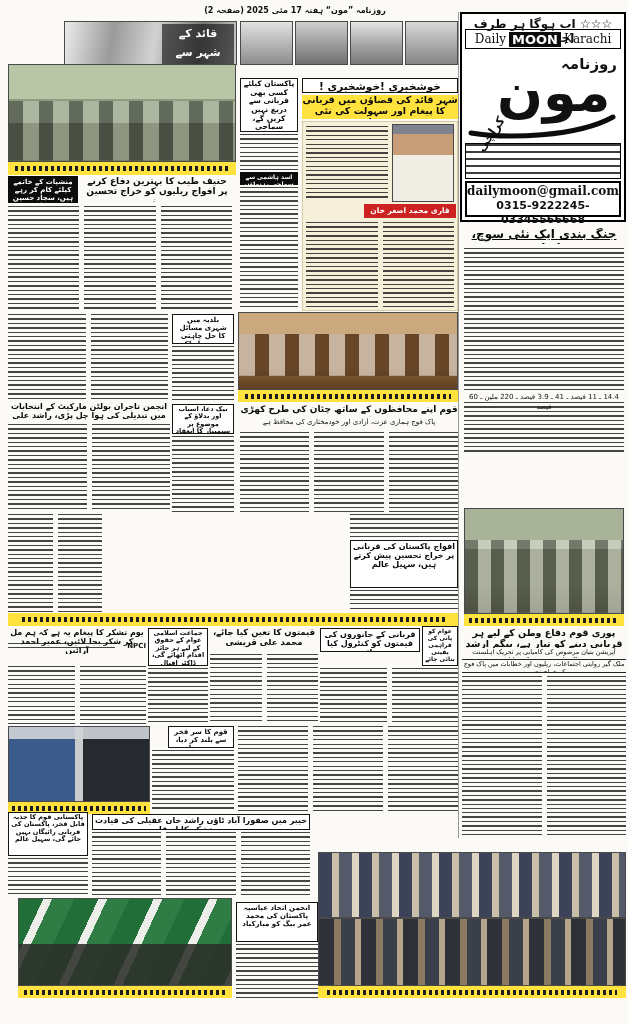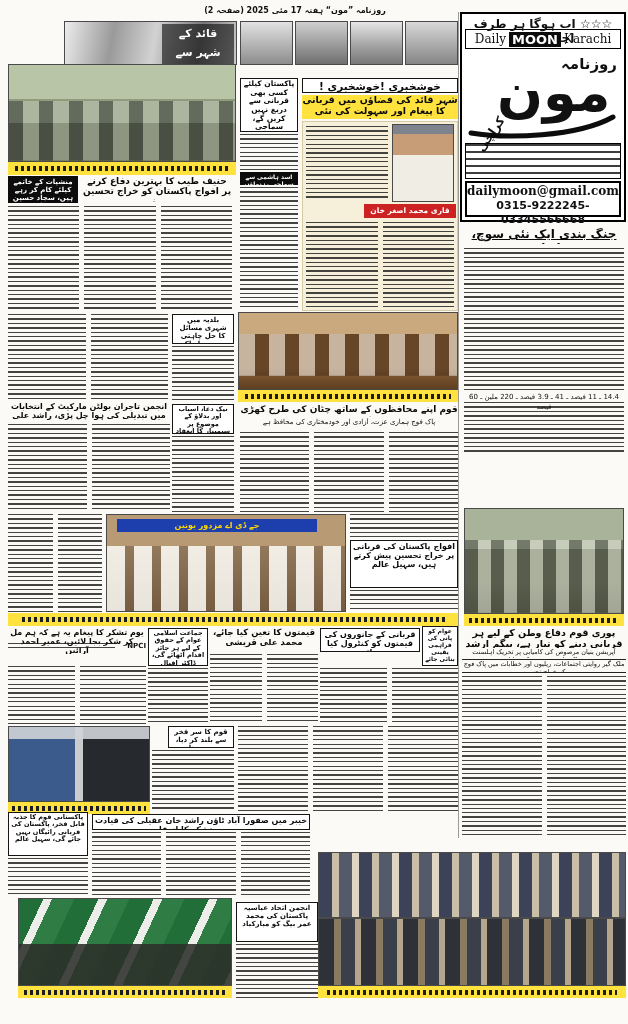--- a/index.html
+++ b/index.html
@@ -125,21 +125,21 @@
   <div class="abs" style="left:302px;top:121px;width:156px;height:190px;background:#f6efd9;border:1px solid #d8cba2;box-sizing:border-box;"></div>
   <div class="abs photo ph-portrait" style="left:392px;top:124px;width:62px;height:78px;"></div>
   <div class="abs rtl hd" style="left:364px;top:204px;width:92px;height:14px;font-size:7.5px;background:#cc2222;color:#fff;line-height:14px;">قاری محمد اصغر خان گھمن</div>
   <div class="abs sim" style="left:306px;top:126px;width:82px;height:74px;"></div>
   <div class="abs simcols" style="left:306px;top:222px;width:148px;height:86px;">
       <div class="c sim"></div>
       <div class="c sim"></div>
     </div>
 
   <div class="abs rtl hd blackbox" style="left:8px;top:176px;width:70px;height:27px;font-size:7px;">منشیات کے خاتمے کیلئے کام کر رہے ہیں، سجاد حسین شاہ</div>
-  <div class="abs rtl hd" style="left:82px;top:176px;width:150px;height:26px;font-size:9px;">حنیف طیب کا بہترین دفاع کرنے پر افواج پاکستان کو خراج تحسین پیش</div>
+  <div class="abs rtl hd" style="left:82px;top:176px;width:150px;height:26px;font-size:9px;">حنیف طیب کا بہترین دفاع کرنے پر افواج ریلیوں کو خراج تحسین پیش</div>
   <div class="abs simcols" style="left:8px;top:206px;width:224px;height:104px;">
       <div class="c sim"></div>
       <div class="c sim"></div>
       <div class="c sim"></div>
     </div>
 
   <div class="abs photo ph-meeting" style="left:238px;top:312px;width:220px;height:78px;"></div>
   <div class="abs cap" style="left:238px;top:390px;width:220px;height:12px;">
       <i></i>
     </div>
@@ -164,23 +164,20 @@
   <div class="abs simcols" style="left:240px;top:432px;width:218px;height:80px;">
       <div class="c sim"></div>
       <div class="c sim"></div>
       <div class="c sim"></div>
     </div>
 
   <div class="abs simcols" style="left:8px;top:514px;width:94px;height:98px;">
       <div class="c sim"></div>
       <div class="c sim"></div>
     </div>
-  <div class="abs photo ph-press" style="left:106px;top:514px;width:240px;height:98px;">
-    <div class="abs rtl hd" style="left:10px;top:4px;width:200px;height:13px;font-size:8px;background:#1d3fae;color:#ffd700;line-height:13px;">جے ڈی اے مزدور یونین</div>
-  </div>
   <div class="abs sim" style="left:350px;top:514px;width:108px;height:24px;"></div>
   <div class="abs rtl hd box" style="left:350px;top:540px;width:108px;height:48px;font-size:8px;">افواج پاکستان کی قربانی پر خراج تحسین پیش کرتے ہیں، سہیل عالم</div>
   <div class="abs sim" style="left:350px;top:590px;width:108px;height:22px;"></div>
   <div class="abs cap" style="left:8px;top:613px;width:450px;height:13px;">
       <i></i>
     </div>
 
   <div class="abs rtl hd" style="left:8px;top:628px;width:138px;height:26px;font-size:8px;">یوم تشکر کا پیغام یہ ہے کہ ہم مل کر شکر بجا لائیں، عمیر احمد آرائیں</div>
   <div class="abs" style="left:8px;top:641px;width:138px;height:9px;display:flex;align-items:center;gap:12px;">
     <span class="sim" style="flex:1;height:5px;"></span>

